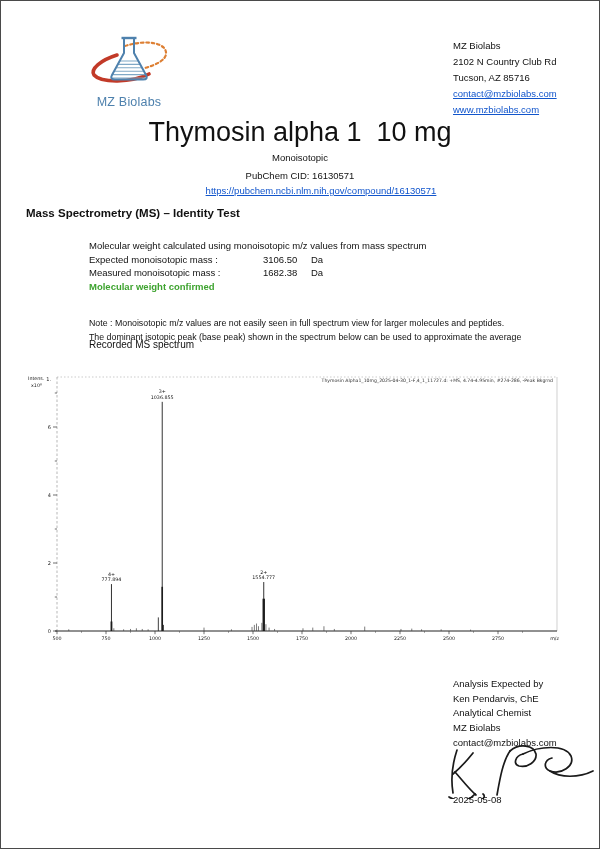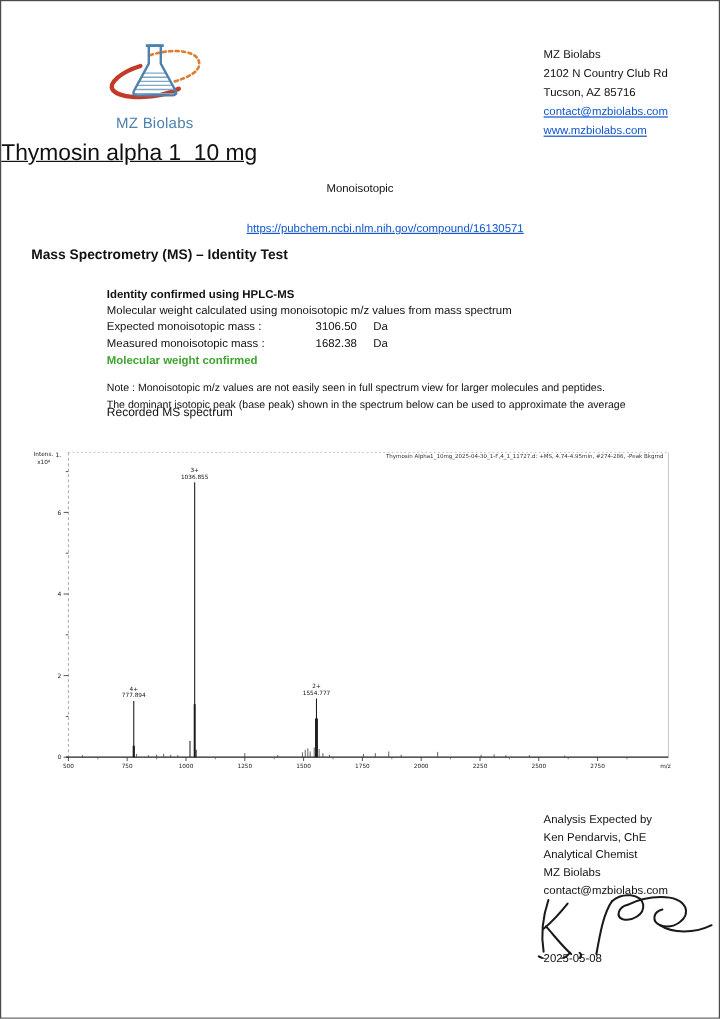--- a/index.html
+++ b/index.html
@@ -9,21 +9,21 @@
     font-family:"Liberation Sans","DejaVu Sans",sans-serif;color:#111;
     overflow:hidden;
   }
   
   .logo-block{position:absolute;left:78px;top:33px;width:100px;text-align:center;}
   .logo-text{font-size:12.5px;color:#4E81AD;margin-top:1px;letter-spacing:.2px;}
   
   .addr{position:absolute;left:452px;top:37px;font-size:9.5px;line-height:16px;}
   .link{color:#1155CC;text-decoration:underline;cursor:pointer;}
   
-  .title{position:absolute;left:0;top:116px;width:100%;font-size:19px;white-space:pre;text-decoration:underline;}
+  .title{position:absolute;left:0;top:116px;width:100%;text-align:center;font-size:27px;white-space:pre;}
   .subtitle{position:absolute;left:0;top:151px;width:100%;text-align:center;font-size:9.5px;}
   .cid{position:absolute;left:0;top:169px;width:100%;text-align:center;font-size:9.5px;}
   .cid-link{position:absolute;left:0;top:184px;width:100%;text-align:center;font-size:9.5px;margin-left:21px;}
   .section-h{position:absolute;left:25px;top:206px;font-size:11.5px;font-weight:bold;}
   
   .ident{position:absolute;left:88px;top:238px;font-size:9.5px;line-height:13.5px;}
   .ident .b{font-weight:bold;}
   .mrow .lbl{display:inline-block;width:174px;}
   .mrow .val{display:inline-block;width:48px;}
   .green{font-weight:bold;margin-top:.5px;}
@@ -71,26 +71,26 @@
   <div class="addr">
     <div>MZ Biolabs</div>
     <div>2102 N Country Club Rd</div>
     <div>Tucson, AZ 85716</div>
     <div><a class="link">contact@mzbiolabs.com</a></div>
     <div><a class="link">www.mzbiolabs.com</a></div>
   </div>
 
   <div class="title">Thymosin alpha 1  10 mg</div>
   <div class="subtitle">Monoisotopic</div>
+  <div class="cid">PubChem CID: 16130571</div>
   <div class="cid-link"><a class="link">https://pubchem.ncbi.nlm.nih.gov/compound/16130571</a></div>
 
   <div class="section-h">Mass Spectrometry (MS) – Identity Test</div>
 
   <div class="ident">
-    <div class="b">Identity confirmed using HPLC-MS</div>
     <div>Molecular weight calculated using monoisotopic m/z values from mass spectrum</div>
     <div class="mrow">
       <span class="lbl">Expected monoisotopic mass :</span><span class="val">3106.50</span><span>Da</span>
     </div>
     <div class="mrow">
       <span class="lbl">Measured monoisotopic mass :</span><span class="val">1682.38</span><span>Da</span>
     </div>
     <div class="green" id="green-result" style="color: rgb(62, 163, 47);">Molecular weight confirmed</div>
   </div>
 

